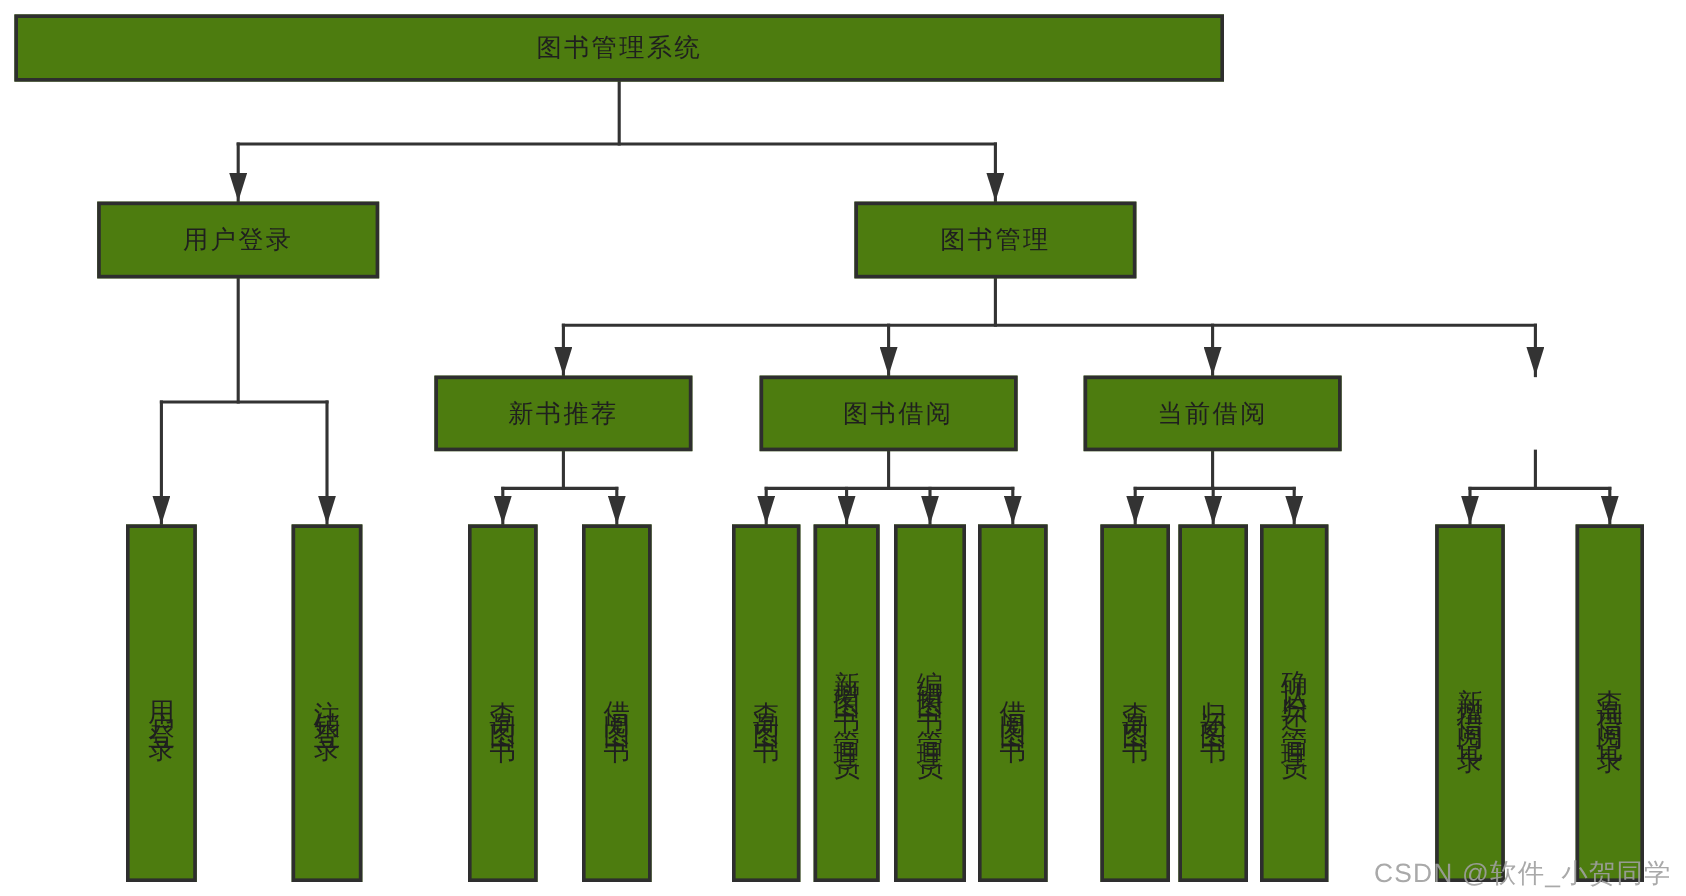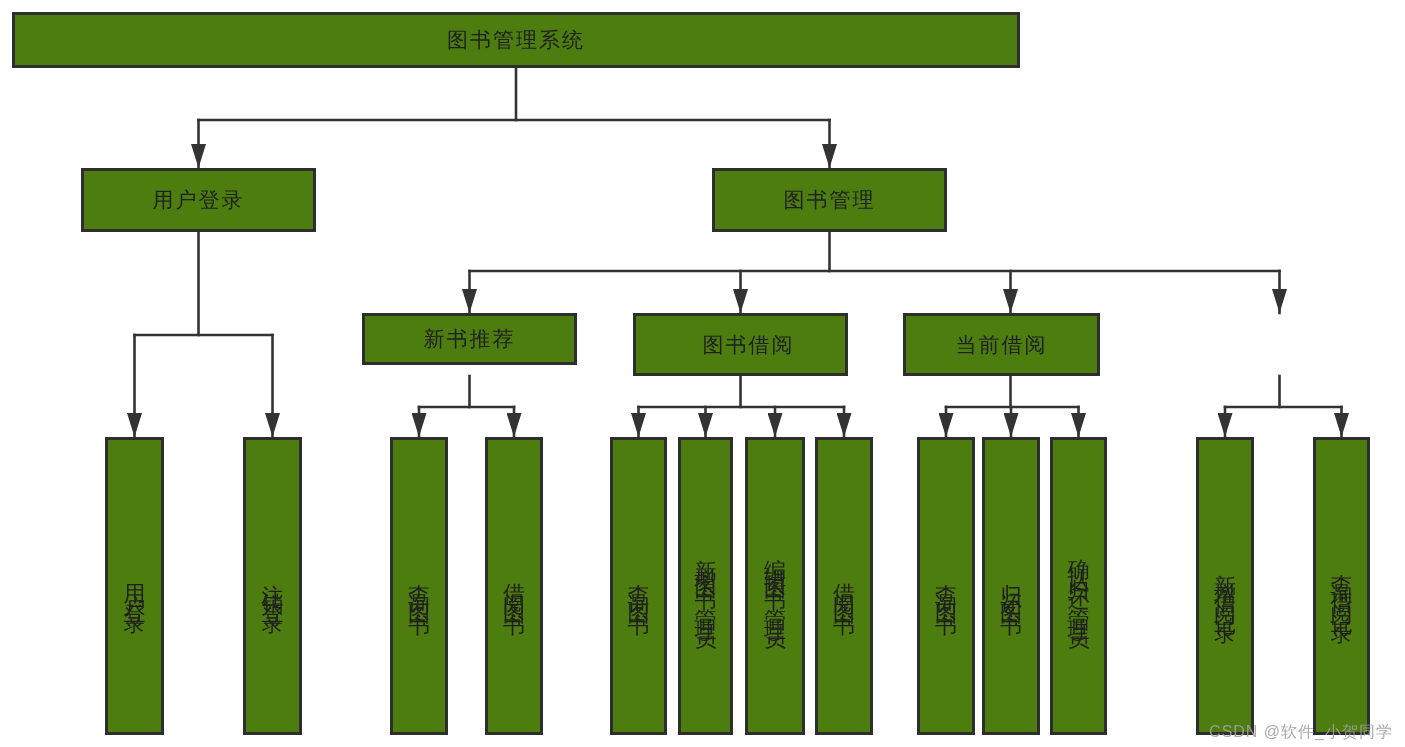--- a/index.html
+++ b/index.html
@@ -50,21 +50,21 @@
     writing-mode: vertical-rl;
     text-orientation: mixed;
     font-size: 22px;
     line-height: 1;
     letter-spacing: 10px;
   }
   .watermark {
     position: absolute;
     right: 12px;
     bottom: 4px;
-    font-size: 16px;
+    font-size: 22px;
     letter-spacing: 1px;
     color: var(--watermark, #a0a0a0);
     opacity: 0.9;
     z-index: 5;
     white-space: nowrap;
   }
 </style>
 </head>
 <body>
 
@@ -130,23 +130,23 @@
       <line x1="1225" y1="407" x2="1225" y2="437" marker-end="url(#arrow)"></line>
       <line x1="1341.5" y1="407" x2="1341.5" y2="437" marker-end="url(#arrow)"></line>
     </g>
   </svg>
 
   <div class="node h" style="left:12px; top:12px; width:1008px; height:56px;">图书管理系统</div>
 
   <div class="node h" style="left:81px; top:168px; width:235px; height:64px;">用户登录</div>
   <div class="node h" style="left:712px; top:168px; width:235px; height:64px;">图书管理</div>
 
-  <div class="node h" style="left:362px; top:313px; width:215px; height:52px;">新书推荐</div>
+  <div class="node h" style="left:362px; top:313px; width:215px; height:63px;">新书推荐</div>
   <div class="node h" style="left:633px; top:313px; width:215px; height:63px;padding-left:16px;">图书借阅</div>
-  <div class="node h" style="left:903px; top:313px; width:197px; height:63px;">当前借阅</div>
+  <div class="node h" style="left:903px; top:313px; width:215px; height:63px;">当前借阅</div>
 
   <div class="node v" style="left:105px; top:437px; width:59px; height:298px;">用户登录</div>
   <div class="node v" style="left:243px; top:437px; width:59px; height:298px;">注销登录</div>
 
   <div class="node v" style="left:390px; top:437px; width:58px; height:298px;">查询图书</div>
   <div class="node v" style="left:485px; top:437px; width:58px; height:298px;">借阅图书</div>
 
   <div class="node v" style="left:610px; top:437px; width:57px; height:298px;">查询图书</div>
   <div class="node v" style="left:678px; top:437px; width:55px; height:298px;">新增图书（管理员）</div>
   <div class="node v" style="left:745px; top:437px; width:60px; height:298px;">编辑图书（管理员）</div>

